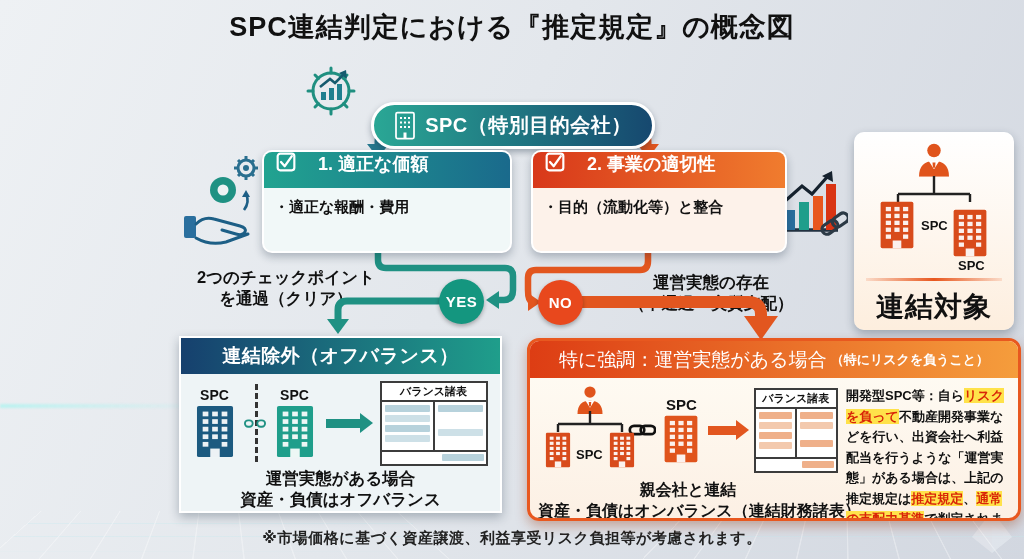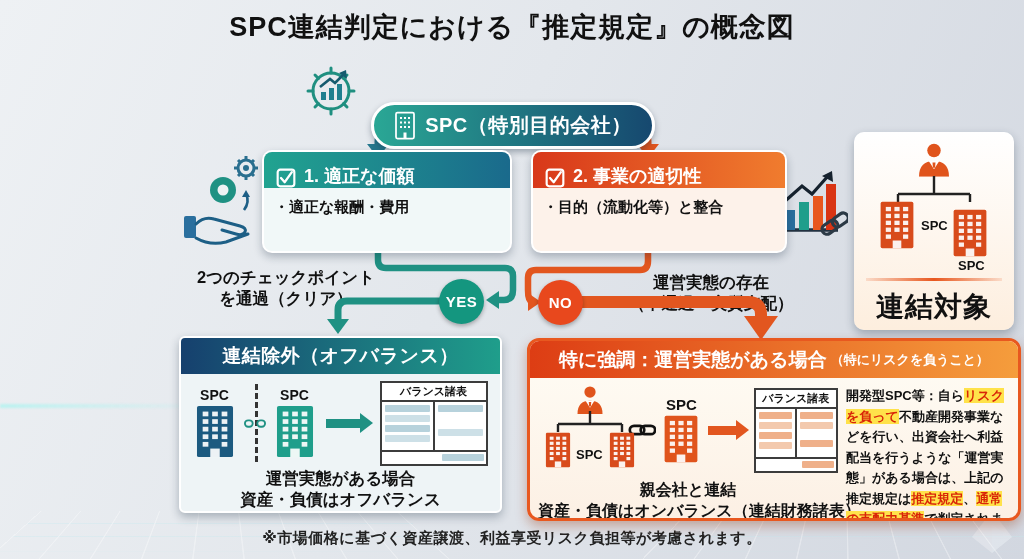--- a/index.html
+++ b/index.html
@@ -30,21 +30,21 @@
   
   .spc-pill{position:absolute; left:371px; top:66px; width:284px; height:47px;
     border-radius:24px; border:3px solid #fff; display:flex; align-items:center; justify-content:center;
     gap:9px; background:linear-gradient(90deg,#2aa795,#16486f);
     box-shadow:0 3px 6px rgba(20,40,60,.35); color:#fff;margin-top:36px;}
   .spc-pill .label{font-size:20px; font-weight:900; letter-spacing:.5px;}
 
   
   .cpbox{position:absolute; border-radius:10px; background:#f1f8f8; border:2px solid #fff;
     box-shadow:0 4px 8px rgba(20,40,60,.28); overflow:hidden;}
-  .cpbox .hd{height:36px; display:flex; align-items:flex-end; gap:8px; padding:0 12px;
+  .cpbox .hd{height:36px; display:flex; align-items:flex-start; gap:22px; padding:0 12px;
     color:#fff; font-size:18px; font-weight:900;}
   .cp1{left:262px; top:150px; width:250px; height:103px;}
   .cp1 .hd{background:linear-gradient(90deg,#21a390,#1a6a8c);}
   .cp2{left:531px; top:150px; width:256px; height:103px; background:#fdf2ea;}
   .cp2 .hd{background:linear-gradient(90deg,#d8381a,#f07c2e);}
   .cpbox .bd{padding:7px 10px 0 10px;}
   .bullet{font-size:15px; font-weight:700; line-height:1.55; color:#111; white-space:nowrap;}
 
   
   .icon-abs{position:absolute;}
@@ -62,21 +62,21 @@
   
   .target-card{position:absolute; left:854px; top:132px; width:160px; height:198px; border-radius:10px;
     background:linear-gradient(180deg,#ffffff,#fdeede); box-shadow:0 4px 10px rgba(20,40,60,.3);}
   .target-card .divider{position:absolute; left:12px; right:12px; top:146px; height:3px;
     background:linear-gradient(90deg,rgba(232,87,30,.15),#e8571e,rgba(232,87,30,.15));}
   .target-title{position:absolute; left:0; right:0; top:156px; text-align:center;
     font-size:28px; font-weight:900; color:#111; letter-spacing:1px;}
   .spc-tag{font-size:13px; font-weight:900; color:#111;}
 
   
-  .offbox{position:absolute; left:179px; top:336px; width:323px; height:177px; border-radius:6px;
+  .offbox{position:absolute; left:179px; top:336px; width:323px; height:177px; border-radius:0;
     background:#eef4f6; border:2px solid #fff; box-shadow:0 4px 10px rgba(20,40,60,.3); overflow:hidden;}
   .offbox .hd{height:36px; display:flex; align-items:center; justify-content:center; color:#fff;
     font-size:19px; font-weight:900; letter-spacing:.5px;
     background:linear-gradient(90deg,#16406e,#1f9e8b);}
   .offbox .diagram{display:flex; align-items:center; justify-content:center; gap:8px; padding:6px 8px 0 8px; height:92px;}
   .bldg-col{display:flex; flex-direction:column; align-items:center; gap:1px;}
   .bldg-col .spc-tag{font-size:14px;}
   .dash-sep{position:relative; width:22px; height:78px; display:flex; align-items:center; justify-content:center;}
   .dash-sep .dash{position:absolute; left:50%; top:0; bottom:0; border-left:3px dashed #333;}
   .dash-sep svg{position:relative; background:transparent;}
@@ -102,21 +102,21 @@
     border-left:13px solid; border-top:10.5px solid transparent; border-bottom:10.5px solid transparent;}
   .harrow-teal{background:#1f9183;} .harrow-teal::after{border-left-color:#1f9183;}
   .harrow-orange{background:#e2561f;} .harrow-orange::after{border-left-color:#e2561f;}
 
   
   .onbox{position:absolute; left:527px; top:338px; width:494px; height:183px; border-radius:12px;
     background:linear-gradient(180deg,#fffdf6,#fcf0e4); border:3px solid #e8581f;
     box-shadow:0 5px 12px rgba(150,50,10,.35); overflow:hidden;}
   .onbox .hd{height:37px; display:flex; align-items:center; justify-content:center; gap:4px; color:#fff;
     background:linear-gradient(90deg,#dd3d14,#f59d3c);}
-  .onbox .hd .main{font-size:19px; font-weight:700;}
+  .onbox .hd .main{font-size:19px; font-weight:400;}
   .onbox .hd .sub{font-size:13px; font-weight:900;}
   .onbox .bd{display:flex; padding:6px 8px 0 8px; gap:6px;}
   .onbox .left-col{width:300px;}
   .onbox .diagram{display:flex; align-items:center; justify-content:center; gap:6px; height:92px;}
   .org{position:relative; width:104px; height:90px;}
   .org .person{position:absolute; left:37px; top:0;}
   .org svg.lines{position:absolute; left:0; top:26px;}
   .org .b1{position:absolute; left:6px; top:46px;}
   .org .b2{position:absolute; left:70px; top:46px;}
   .org .spc-tag{position:absolute; left:38px; top:62px;}

